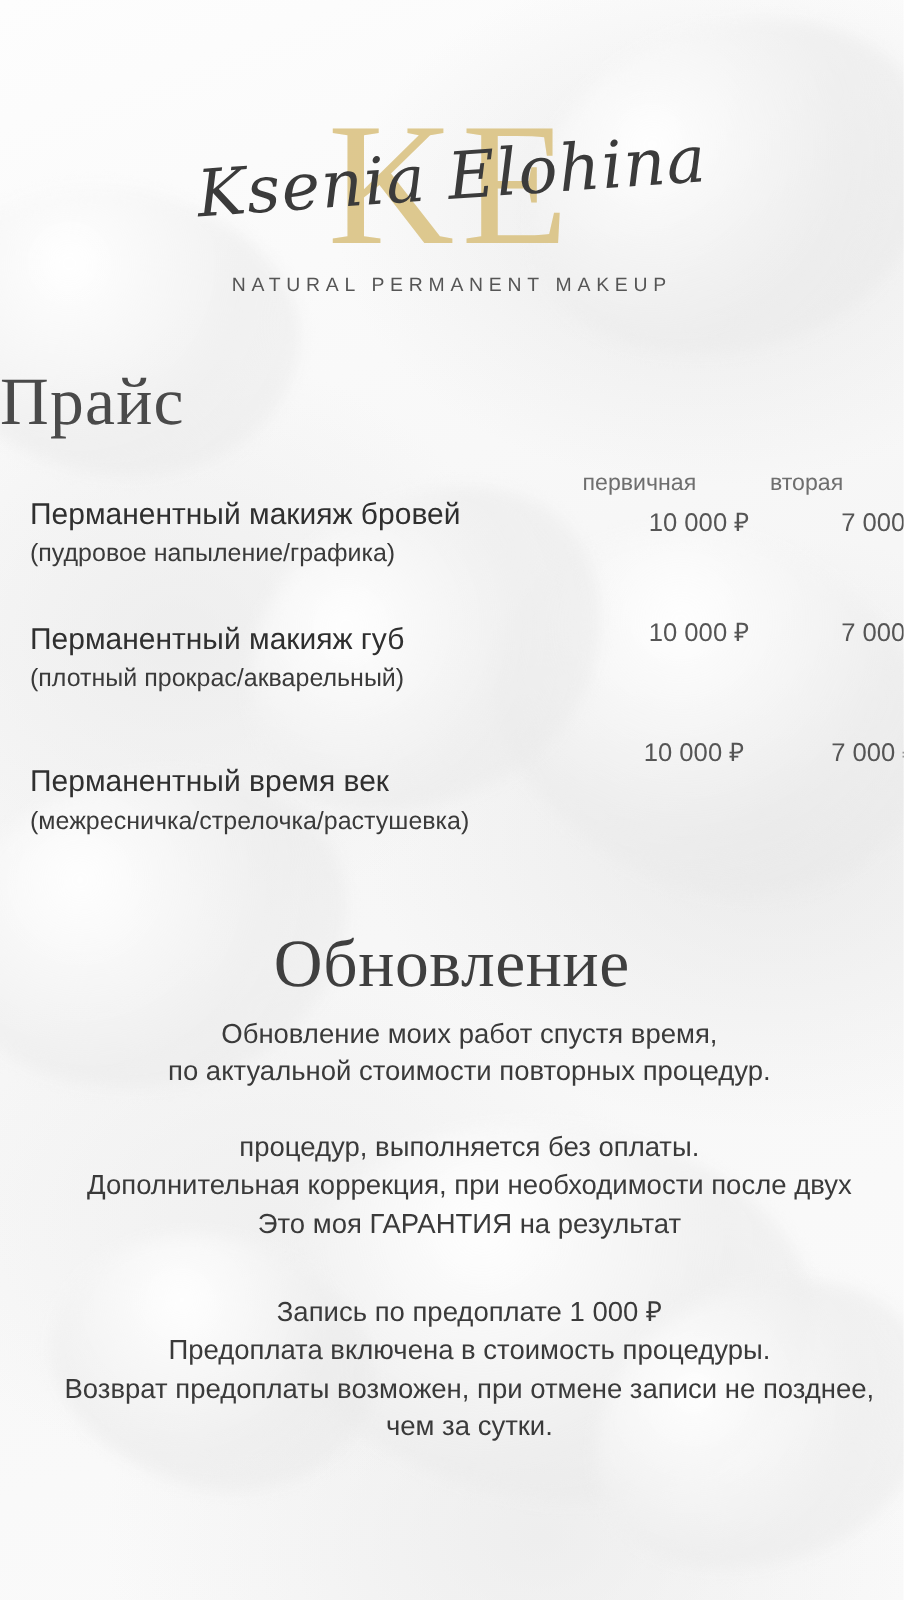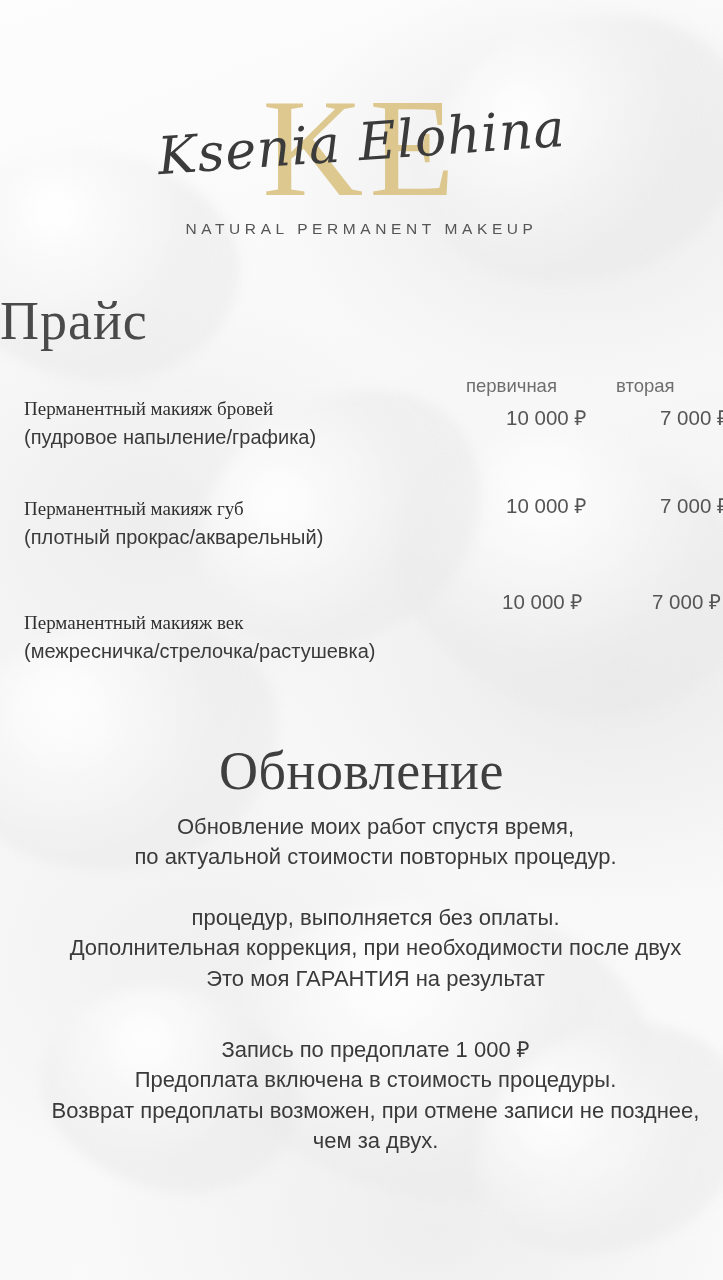--- a/index.html
+++ b/index.html
@@ -119,36 +119,36 @@
   }
   .col-head-first { position: absolute; left: 466px; }
   .col-head-second { position: absolute; left: 616px; }
 
   .svc {
     position: absolute;
     left: 24px;
     width: 690px;
   }
   .svc .name {
-    font-size: 19px;
+    font-size: 24px;
     color: #2f2f2f;
     line-height: 1.15;
-    font-family: Liberation Serif, serif;
   }
   .svc .sub {
     font-size: 20px;
     color: #3a3a3a;
     margin-top: 6px;
     line-height: 1.15;
   }
   .svc .p1, .svc .p2 {
     position: absolute;
     font-size: 20.5px;
     color: #555555;
     white-space: nowrap;
+    margin-left: 13px;
   }
   .svc .p1 { left: 482px; }
   .svc .p2 { left: 636px; }
 
   .svc-brows { top: 398px; }
   .svc-brows .p1, .svc-brows .p2 { top: 5px; }
 
   .svc-lips { top: 498px; }
   .svc-lips .p1, .svc-lips .p2 { top: -7px; }
 
@@ -231,21 +231,21 @@
     </div>
 
     <div class="svc svc-lips">
       <div class="name">Перманентный макияж губ</div>
       <div class="sub">(плотный прокрас/акварельный)</div>
       <div class="p1">10 000 ₽</div>
       <div class="p2">7 000 ₽</div>
     </div>
 
     <div class="svc svc-eyes">
-      <div class="name">Перманентный макияж век</div>
+      <div class="name">Перманентный время век</div>
       <div class="sub">(межресничка/стрелочка/растушевка)</div>
       <div class="p1">10 000 ₽</div>
       <div class="p2">7 000 ₽</div>
     </div>
 
 
     <div class="update-title">Обновление</div>
 
     <div class="para para-1">
       <span class="line">Обновление моих работ спустя время,</span>
@@ -255,17 +255,17 @@
     <div class="para para-2">
       <span class="line">процедур, выполняется без оплаты.</span>
       <span class="line">Дополнительная коррекция, при необходимости после двух</span>
       <span class="line">Это моя ГАРАНТИЯ на результат</span>
     </div>
 
     <div class="para para-3">
       <span class="line">Запись по предоплате 1 000 ₽</span>
       <span class="line">Предоплата включена в стоимость процедуры.</span>
       <span class="line">Возврат предоплаты возможен, при отмене записи не позднее,</span>
-      <span class="line">чем за двух.</span>
+      <span class="line">чем за сутки.</span>
     </div>
 
   </div>
 </div>
 
 </body></html>

